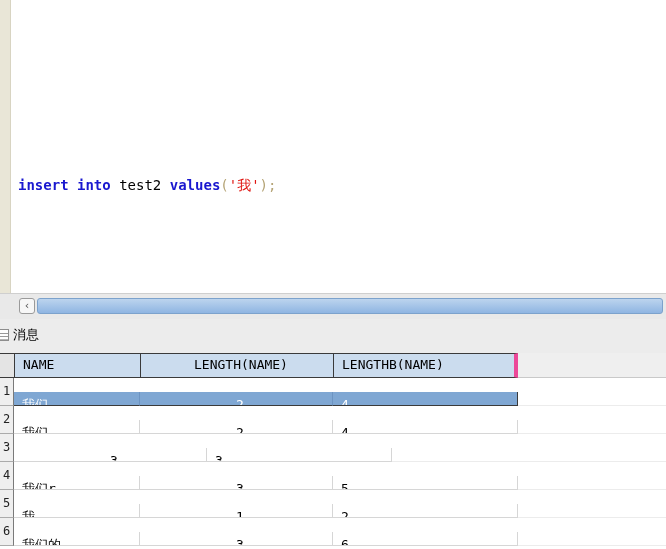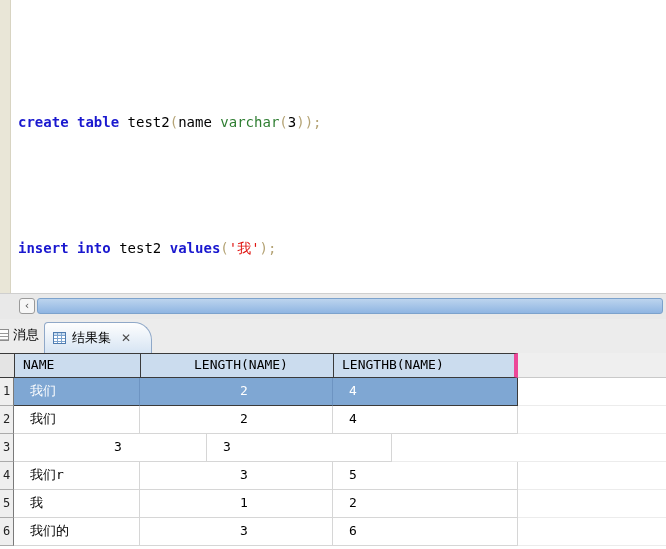--- a/index.html
+++ b/index.html
@@ -79,39 +79,38 @@
   .c-lenb{width:185px;}
   .trow{display:flex;height:28px;box-sizing:border-box;}
   .gc{
     width:14px;box-sizing:border-box;background:#efefef;color:#222;
     border-right:1px solid #7a7a7a;border-bottom:1px solid #ababab;
     font-size:12px;text-align:center;line-height:26px;cursor:pointer;
   }
   .tc{
     box-sizing:border-box;background:#fff;color:#000;
     border-right:1px solid #d6d6d6;border-bottom:1px solid #d6d6d6;
-    padding-left:16px;line-height:26px;white-space:nowrap;overflow:hidden;cursor:pointer;
+    padding-left:8px;line-height:26px;white-space:nowrap;overflow:hidden;cursor:pointer;margin-top:14px;
   }
   .rfill{flex:1;border-bottom:1px solid #ececec;background:#fff;}
   .trow.selected .tc{
     background:#7fa7d3;color:#ffffff;
     border-right:1px solid #6d94c2;border-bottom:1px solid #3a3a3a;
   }
   .trow.selected .tc.lastcell{border-right:1px solid #3a3a3a;}
 </style>
 </head>
 <body>
 
 <div class="screen">
 
   <div class="editor">
     <div class="margin-strip"></div>
     <div class="code">
       <div class="ln"></div>
-      <div class="ln"><span class="kw">create table</span><span class="pl"> test2</span><span class="pu">(</span><span class="pl">name </span><span class="gr">varchar</span><span class="pu">(</span><span class="pl">3</span><span class="pu">));</span></div>
       <div class="ln"></div>
       <div class="ln"><span class="kw">insert into</span><span class="pl"> test2 </span><span class="kw">values</span><span class="pu">(</span><span class="str">'我'</span><span class="pu">);</span></div>
       
       
       
       
       
       
       
       
@@ -120,35 +119,20 @@
 
   <div class="hscroll">
     <div class="hs-btn"><span>‹</span></div>
     <div class="hs-thumb"></div>
   </div>
 
   <div class="tabbar">
     <div class="tab-messages">
       <span class="msg-icon"></span>
       <span>消息</span>
-    </div>
-    <div class="tab-active">
-      <span style="display:inline-block;width:13px;height:12px;">
-        <svg width="13" height="12" xmlns="http://www.w3.org/2000/svg">
-          <rect x="0.5" y="0.5" width="12" height="11" fill="#ffffff" stroke="#4f7cb0"></rect>
-          <rect x="1" y="1" width="11" height="2.5" fill="#c8dcf0"></rect>
-          <line x1="1" y1="3.5" x2="12" y2="3.5" stroke="#7ba3cf"></line>
-          <line x1="1" y1="6.5" x2="12" y2="6.5" stroke="#7ba3cf"></line>
-          <line x1="1" y1="9.5" x2="12" y2="9.5" stroke="#7ba3cf"></line>
-          <line x1="4.5" y1="1" x2="4.5" y2="11" stroke="#7ba3cf"></line>
-          <line x1="8.5" y1="1" x2="8.5" y2="11" stroke="#7ba3cf"></line>
-        </svg>
-      </span>
-      <span>结果集</span>
-      <span class="close">✕</span>
     </div>
   </div>
 
   <div class="results">
     <div class="thead">
       <div class="gh"></div>
       <div class="ch c-name">NAME</div>
       <div class="ch c-len">LENGTH(NAME)</div>
       <div class="ch c-lenb last">LENGTHB(NAME)</div>
       <div class="hfill"></div>

